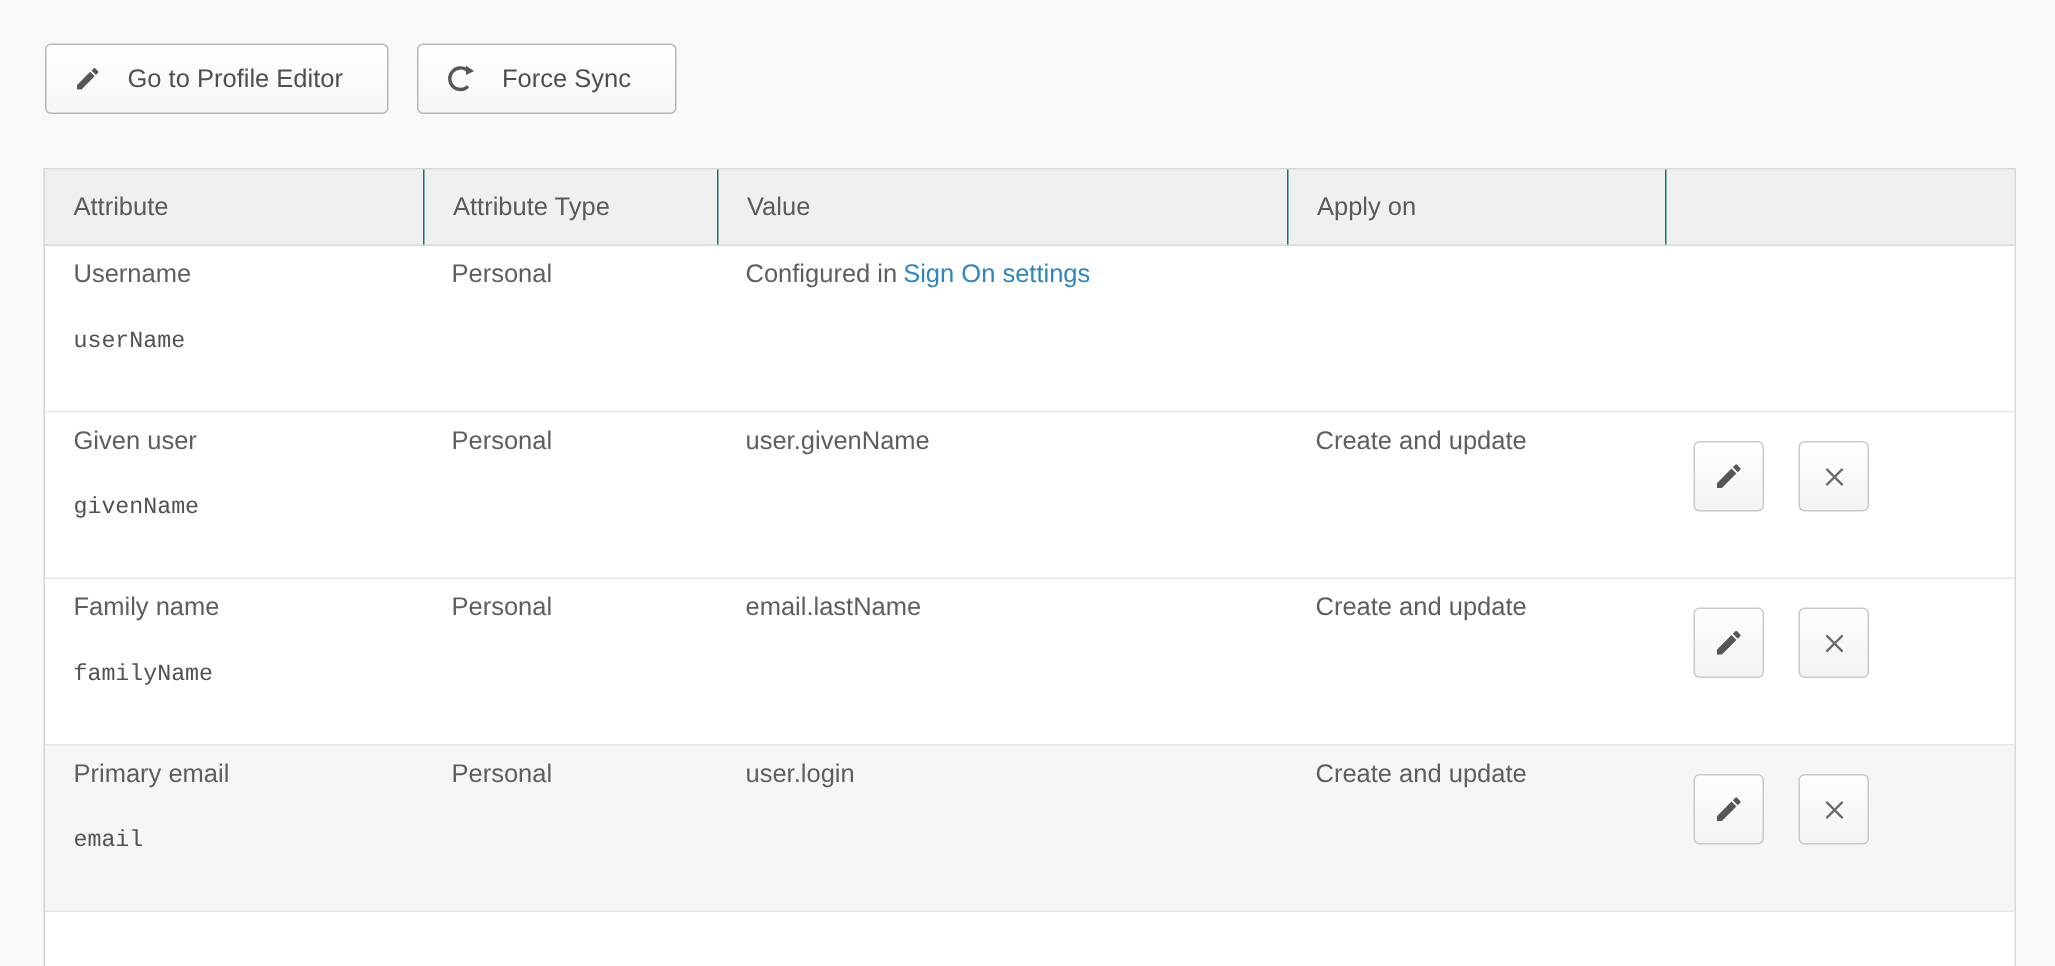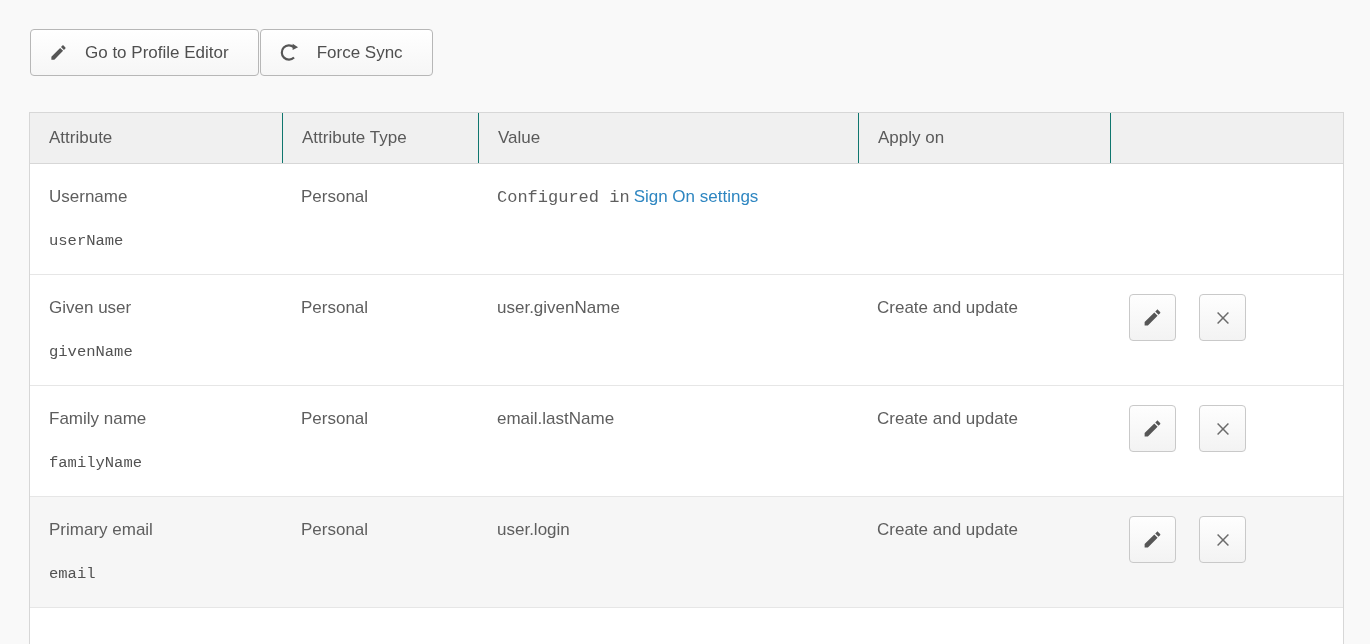--- a/index.html
+++ b/index.html
@@ -5,21 +5,21 @@
   * { box-sizing: border-box; margin: 0; padding: 0; }
   html, body { width: 1370px; height: 644px; overflow: hidden; }
   body {
     background: #f9f9f9;
     font-family: "Liberation Sans", sans-serif;
     color: #5e5e5e;
     position: relative;
   }
 
   
-  .toolbar { position: absolute; top: 29px; left: 30px; display: flex; gap: 1px; }
+  .toolbar { position: absolute; top: 29px; left: 30px; display: flex; gap: 19px; }
   .tb-btn {
     display: inline-flex; align-items: center; gap: 17px;
     height: 47px; padding: 0 29px 0 18px;
     background: linear-gradient(#ffffff, #f6f6f6);
     border: 1px solid #b7b7b7; border-radius: 4px;
     font-family: "Liberation Sans", sans-serif;
     font-size: 17px; color: #4f4f4f; cursor: pointer; white-space: nowrap;
   }
   .tb-btn svg { display: block; }
 
@@ -42,29 +42,29 @@
     display: flex; align-items: center;
     padding-left: 19px; font-size: 17px; color: #5a5a5a;
     border-left: 1px solid #0f766e;
   }
   .th:first-child { border-left: none; }
 
   .trow { height: 111px; border-bottom: 1px solid #e6e6e6; background: #ffffff; }
   .trow.highlight { background: #f6f6f6; }
   .trow-partial { height: 36px; background: #ffffff; border-bottom: none; }
 
-  .cell { padding: 21px 12px 0 19px; font-size: 17px; color: #5e5e5e; line-height: 24px; }
+  .cell { padding: 7px 12px 0 19px; font-size: 17px; color: #5e5e5e; line-height: 24px; }
   .attr-name { line-height: 24px; }
   .attr-var {
     margin-top: 22px;
     font-family: "Liberation Mono", monospace;
     font-size: 15.5px; line-height: 20px; color: #525252;
   }
   .value-link { color: #2e86c1; text-decoration: none; cursor: pointer; margin-top: 36px; }
-  .value-prefix { margin-right: 4px; font-family: Liberation Mono, monospace; }
+  .value-prefix { margin-right: 4px; }
 
   .cell-actions { display: flex; gap: 23px; padding: 19px 0 0 19px; }
   .icon-btn {
     width: 47px; height: 47px; flex: 0 0 auto;
     display: flex; align-items: center; justify-content: center;
     background: linear-gradient(#fefefe, #f3f3f3);
     border: 1px solid #c9c9c9; border-radius: 4px; cursor: pointer;
   }
   .icon-btn svg { display: block; }
 </style>

